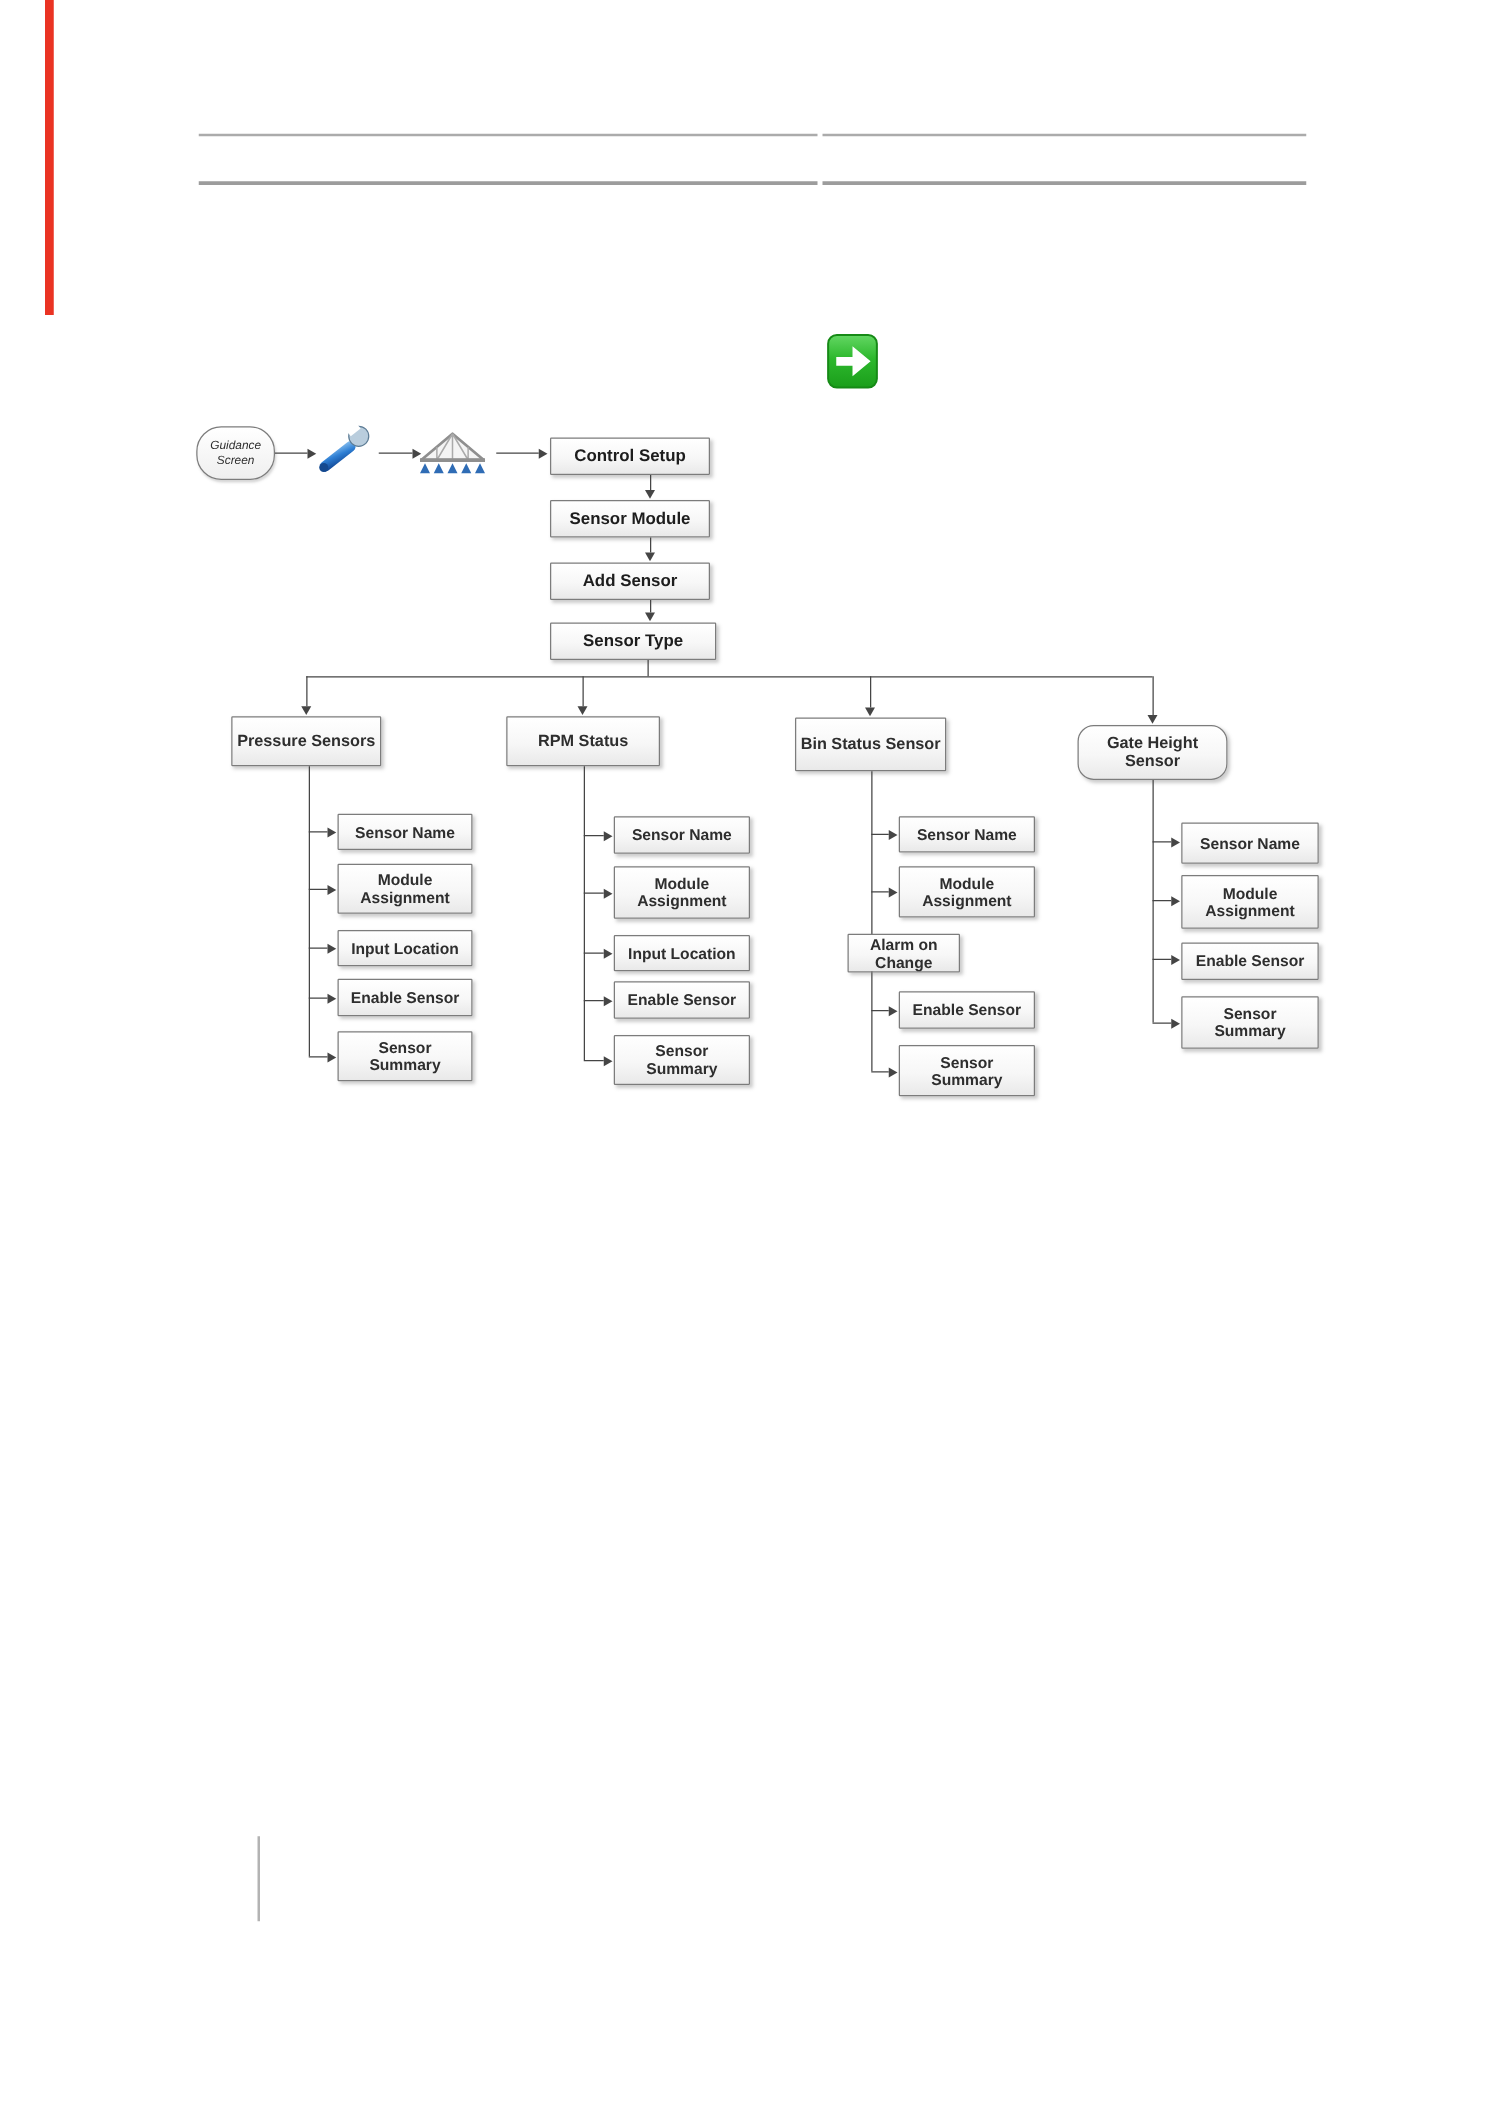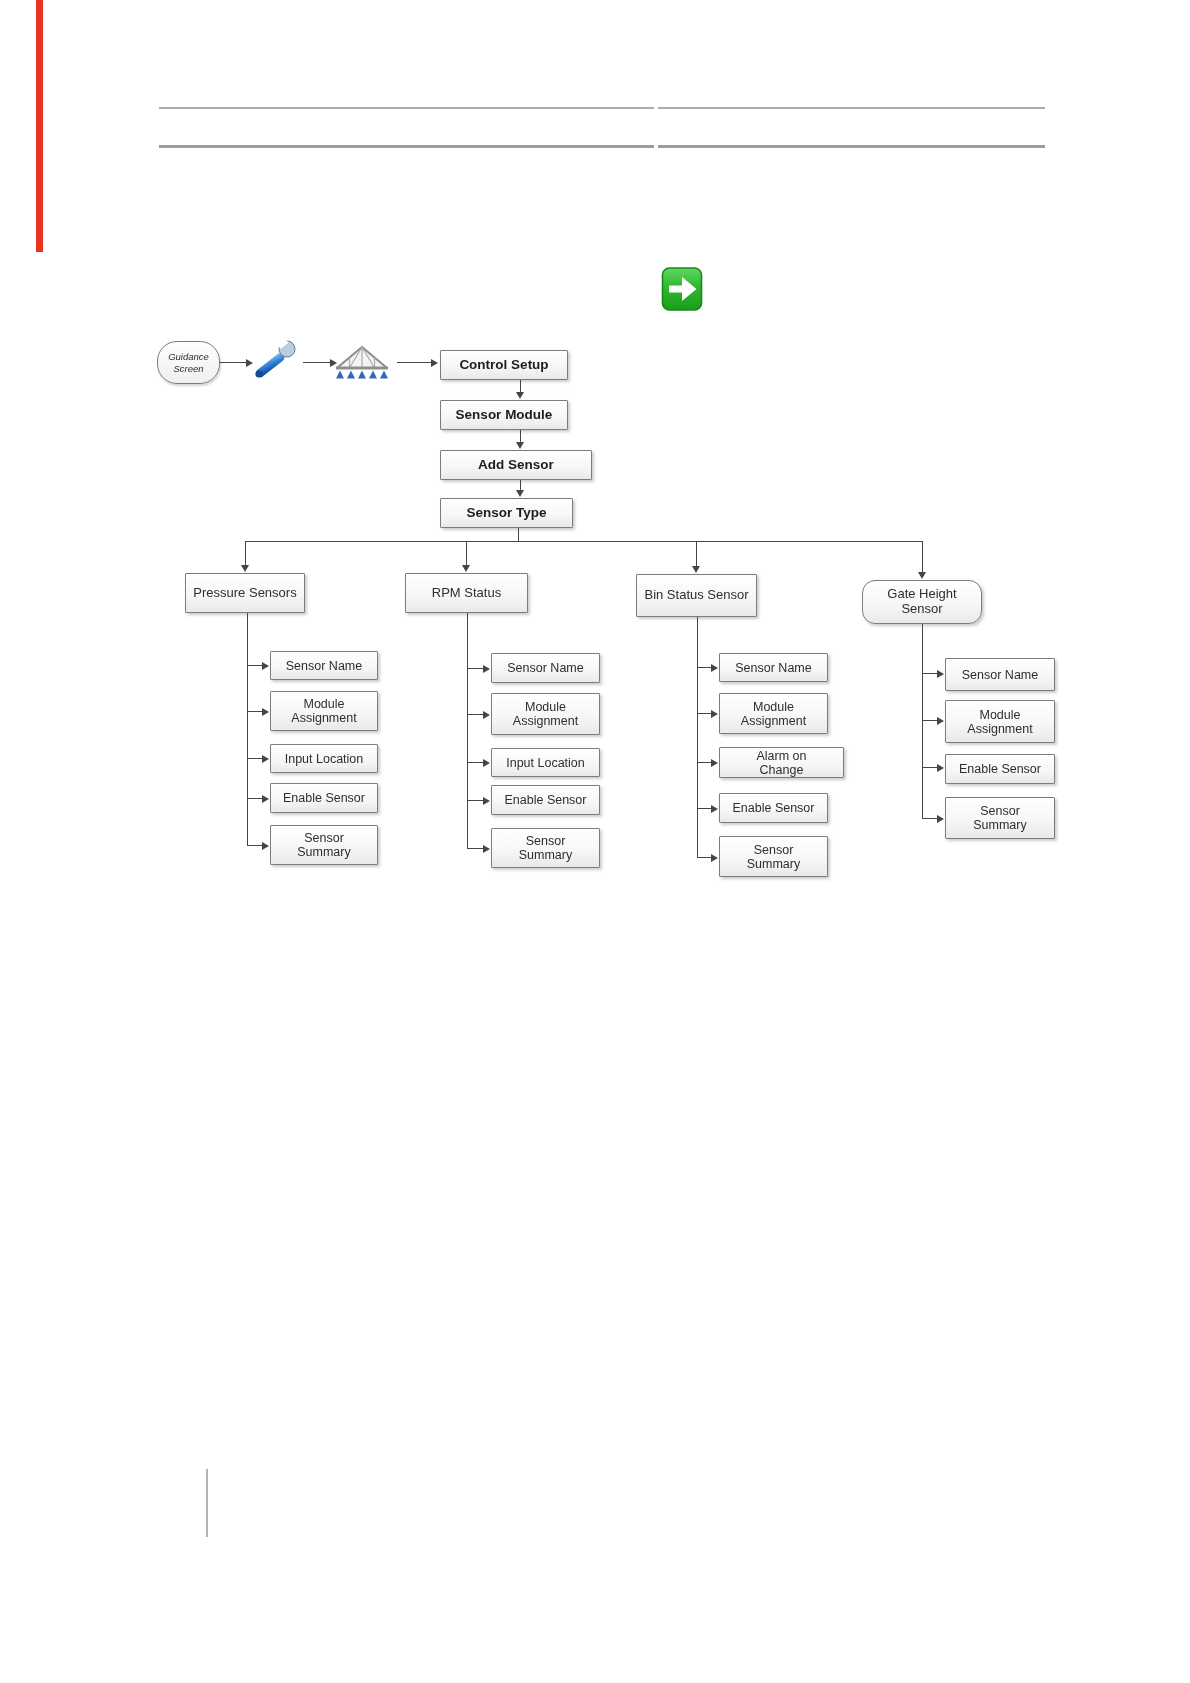--- a/index.html
+++ b/index.html
@@ -4,21 +4,21 @@
 <style>
   html,body{margin:0;padding:0;background:#ffffff;}
   .page{position:relative;width:1190px;height:1683px;background:#ffffff;overflow:hidden;
         font-family:"Liberation Sans",sans-serif;color:#2e2e2e;}
   .rule{position:absolute;}
   .redbar{position:absolute;}
   .box{position:absolute;box-sizing:border-box;border:1px solid #7c7c7c;border-radius:1px;
        background:linear-gradient(180deg,#ffffff 0%,#f7f7f7 55%,#e9e9e9 100%);
        box-shadow:2px 2px 3px rgba(110,110,110,.35);
        display:flex;align-items:center;justify-content:center;text-align:center;
-       font-size:12.5px;line-height:1.12;color:#2e2e2e;white-space:pre-line;padding:1px 2px;}
+       font-size:12.5px;line-height:1.12;color:#2e2e2e;white-space:pre-line;padding:1px 2px;font-weight:bold;}
   .box.bold{font-weight:bold;font-size:13.5px;color:#1d1d1d;}
   .box.hdr{font-size:13px;}
   .oval{position:absolute;box-sizing:border-box;border:1px solid #7c7c7c;border-radius:20px;
         background:linear-gradient(180deg,#ffffff,#efefef);box-shadow:1px 2px 2px rgba(120,120,120,.3);
         display:flex;align-items:center;justify-content:center;text-align:center;
         font-size:9.5px;font-style:italic;line-height:1.2;white-space:pre-line;}
   .line{position:absolute;background:#454545;}
   .ahr{position:absolute;width:0;height:0;border-top:4px solid transparent;
        border-bottom:4px solid transparent;border-left:7px solid #454545;}
   .ahd{position:absolute;width:0;height:0;border-left:4px solid transparent;
@@ -83,21 +83,21 @@
         <path d="M39,28.5 l-4,8 h8 z"></path>
       <path d="M50,28.5 l-4,8 h8 z"></path>
     </g>
   </svg>
 
   <div class="line" style="left:397px;top:362px;width:34px;height:1px;"></div>
   <div class="ahr" style="left:431px;top:359px;"></div>
 
   <div class="box bold" style="left:440px;top:350px;width:128px;height:30px;">Control Setup</div>
   <div class="box bold" style="left:440px;top:400px;width:128px;height:30px;">Sensor Module</div>
-  <div class="box bold" style="left:440px;top:450px;width:152px;height:30px;">Add Sensor</div>
+  <div class="box bold" style="left:440px;top:450px;width:128px;height:30px;">Add Sensor</div>
   <div class="box bold" style="left:440px;top:498px;width:133px;height:30px;">Sensor Type</div>
 
   <div class="line" style="left:520px;top:380px;width:1px;height:12px;"></div>
   <div class="ahd" style="left:516px;top:392px;"></div>
   <div class="line" style="left:520px;top:430px;width:1px;height:12px;"></div>
   <div class="ahd" style="left:516px;top:442px;"></div>
   <div class="line" style="left:520px;top:480px;width:1px;height:10px;"></div>
   <div class="ahd" style="left:516px;top:490px;"></div>
 
   <div class="line" style="left:518px;top:528px;width:1px;height:13px;"></div>
@@ -158,21 +158,21 @@
   <div class="line" style="left:697px;top:617px;width:1px;height:240px;"></div>
   <div class="line" style="left:697px;top:667px;width:14px;height:1px;"></div>
   <div class="ahr" style="left:711px;top:664px;"></div>
   <div class="box" style="left:719px;top:653px;width:109px;height:29px;">Sensor Name</div>
   <div class="line" style="left:697px;top:713px;width:14px;height:1px;"></div>
   <div class="ahr" style="left:711px;top:710px;"></div>
   <div class="box" style="left:719px;top:693px;width:109px;height:41px;">Module
 Assignment</div>
   <div class="line" style="left:697px;top:762px;width:14px;height:1px;"></div>
   <div class="ahr" style="left:711px;top:759px;"></div>
-  <div class="box" style="left:719px;top:747px;width:125px;height:31px;">Alarm on
+  <div class="box" style="left:678px;top:747px;width:90px;height:31px;">Alarm on
 Change</div>
   <div class="line" style="left:697px;top:808px;width:14px;height:1px;"></div>
   <div class="ahr" style="left:711px;top:805px;"></div>
   <div class="box" style="left:719px;top:793px;width:109px;height:30px;">Enable Sensor</div>
   <div class="line" style="left:697px;top:857px;width:14px;height:1px;"></div>
   <div class="ahr" style="left:711px;top:854px;"></div>
   <div class="box" style="left:719px;top:836px;width:109px;height:41px;">Sensor
 Summary</div>
 
   <div class="line" style="left:922px;top:624px;width:1px;height:194px;"></div>

